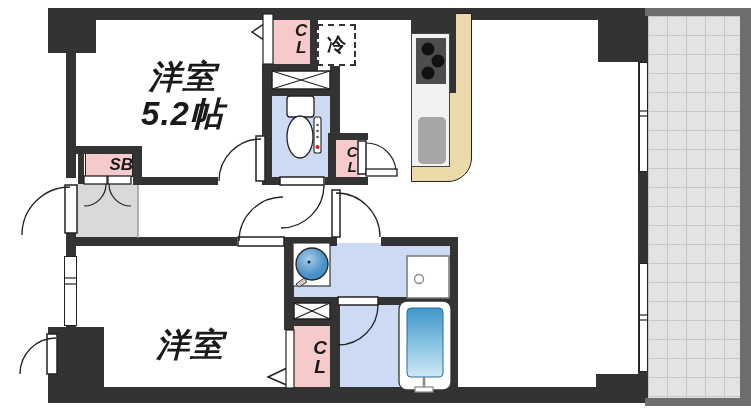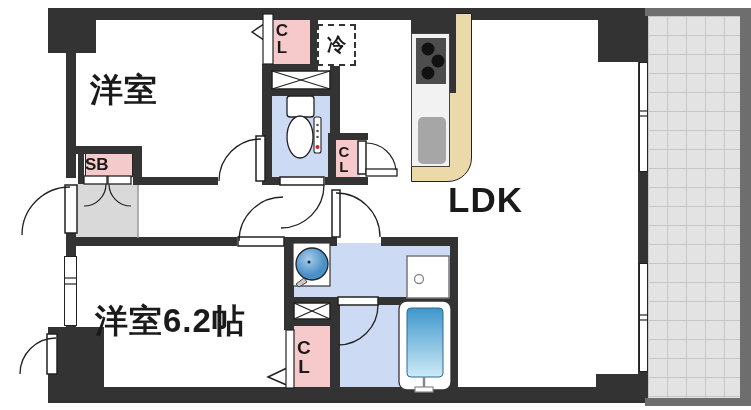--- a/index.html
+++ b/index.html
@@ -10,22 +10,22 @@
   .pink{position:absolute;background:var(--accent_pink,#f6caca);}
   .genkan{position:absolute;background:var(--genkan_gray,#d9d9d9);}
   .balcony-wall{position:absolute;background:var(--balcony_wall,#6e6e6e);}
   .balcony-tiles{position:absolute;background-color:var(--balcony_tile,#e3e3e3);
      background-image:
        linear-gradient(to right, var(--balcony_line,#c7c7c7) 1px, transparent 1px),
        linear-gradient(to bottom, var(--balcony_line,#c7c7c7) 1px, transparent 1px);
      background-size:19px 19px;}
   .window{position:absolute;background:#fff;border:1px solid #222;box-sizing:border-box;}
   .label{position:absolute;color:#1a1a1a;font-weight:bold;display:flex;
-         align-items:center;justify-content:flex-start;text-align:center;}
-  .room-label{flex-direction:row;line-height:1.12;letter-spacing:1px;}
+         align-items:center;justify-content:flex-end;text-align:center;font-style:italic;}
+  .room-label{flex-direction:column;line-height:1.12;letter-spacing:1px;}
   .vtext{width:1.05em;word-break:break-all;line-height:1.0;text-align:center;}
   .fridge{position:absolute;border:2px dashed #333;background:#fff;box-sizing:border-box;
           display:flex;align-items:center;justify-content:center;font-weight:bold;color:#1a1a1a;}
   .counter-beige{position:absolute;background:var(--counter_beige,#ecd9a9);
                  border:1px solid #222;border-radius:0 0 24px 0;box-sizing:border-box;}
   .counter-white{position:absolute;background:#f2f2f2;border:1px solid #444;box-sizing:border-box;}
   .stove{position:absolute;background:#4d4d4d;}
   .sink{position:absolute;background:#a6a6a6;border-radius:5px;}
   svg.overlay{position:absolute;left:0;top:0;pointer-events:none;}
 </style>
@@ -206,29 +206,28 @@
         <line x1="639" y1="116" x2="648" y2="116"></line>
       <line x1="639" y1="315" x2="648" y2="315"></line>
         <line x1="639" y1="320" x2="648" y2="320"></line>
       <line x1="64" y1="278" x2="77" y2="278"></line>
         <line x1="64" y1="284" x2="77" y2="284"></line>
     </g>
   </svg>
 
   <div class="label room-label" style="left:90px;top:48px;width:185px;height:85px;font-size:33px;">
     <span>洋室</span>
+    <span>5.2帖</span>
   </div>
 
   <div class="label room-label" style="left:95px;top:279px;width:190px;height:85px;font-size:33px;">
     <span>洋室</span>
-    <span>6.2帖</span>
   </div>
 
   <div class="label room-label" style="left:448px;top:156px;width:198px;height:88px;font-size:35px;">
-    <span>LDK</span>
   </div>
 
   <div class="label" style="left:273px;top:14px;width:37px;height:50px;font-size:17px;">
     <span class="vtext">CL</span>
   </div>
 
   <div class="label" style="left:336px;top:140px;width:24px;height:37px;font-size:15px;">
     <span class="vtext">CL</span>
   </div>
 

